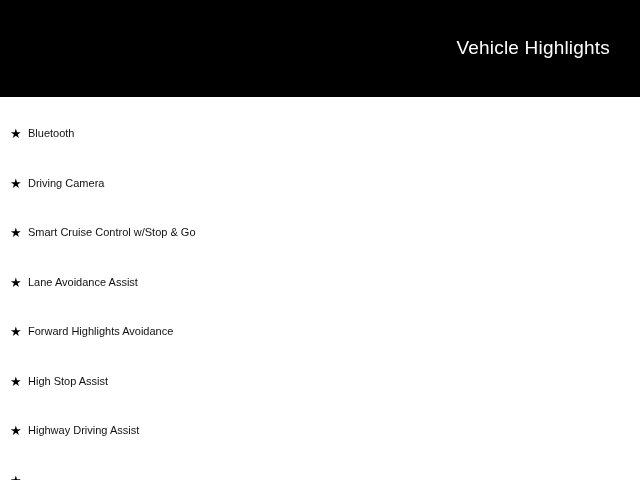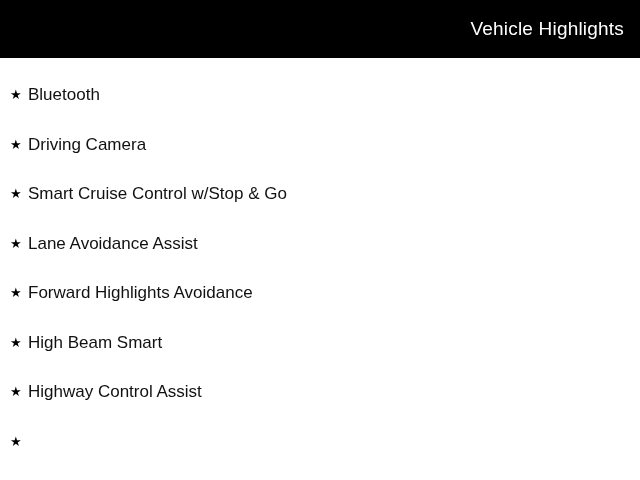--- a/index.html
+++ b/index.html
@@ -15,27 +15,27 @@
   }
   .page {
     position: relative;
     width: 640px;
     height: 480px;
     background: #ffffff;
     box-sizing: border-box;
   }
   .header-bar {
     width: 100%;
-    height: 58px;
+    height: 97px;
     background: #000000;
     display: flex;
     align-items: center;
     justify-content: flex-end;
     box-sizing: border-box;
-    padding-right: 16px;
+    padding-right: 30px;
   }
   .header-title {
     color: #ffffff;
     font-size: 19px;
     font-weight: 400;
     letter-spacing: 0.2px;
     line-height: 1;
     padding-bottom: 2px;
   }
   .features-list {
@@ -54,21 +54,21 @@
   .bullet-star {
     width: 18px;
     min-width: 18px;
     color: #000000;
     font-size: 13px;
     line-height: 1;
     text-align: left;
   }
   .feature-label {
     color: #111111;
-    font-size: 17px;
+    font-size: 11px;
     font-weight: 400;
     line-height: 1;
     white-space: nowrap;
   }
 </style>
 </head>
 <body>
 
 <div class="page">
 
@@ -92,24 +92,24 @@
     <li class="feature-item">
       <span class="bullet-star">★</span>
       <span class="feature-label">Lane Avoidance Assist</span>
     </li>
     <li class="feature-item">
       <span class="bullet-star">★</span>
       <span class="feature-label">Forward Highlights Avoidance</span>
     </li>
     <li class="feature-item">
       <span class="bullet-star">★</span>
-      <span class="feature-label">High Beam Smart</span>
+      <span class="feature-label">High Stop Assist</span>
     </li>
     <li class="feature-item">
       <span class="bullet-star">★</span>
-      <span class="feature-label">Highway Control Assist</span>
+      <span class="feature-label">Highway Driving Assist</span>
     </li>
     <li class="feature-item">
       <span class="bullet-star">★</span>
     </li>
   </ul>
 
 </div>
 
 </body></html>

